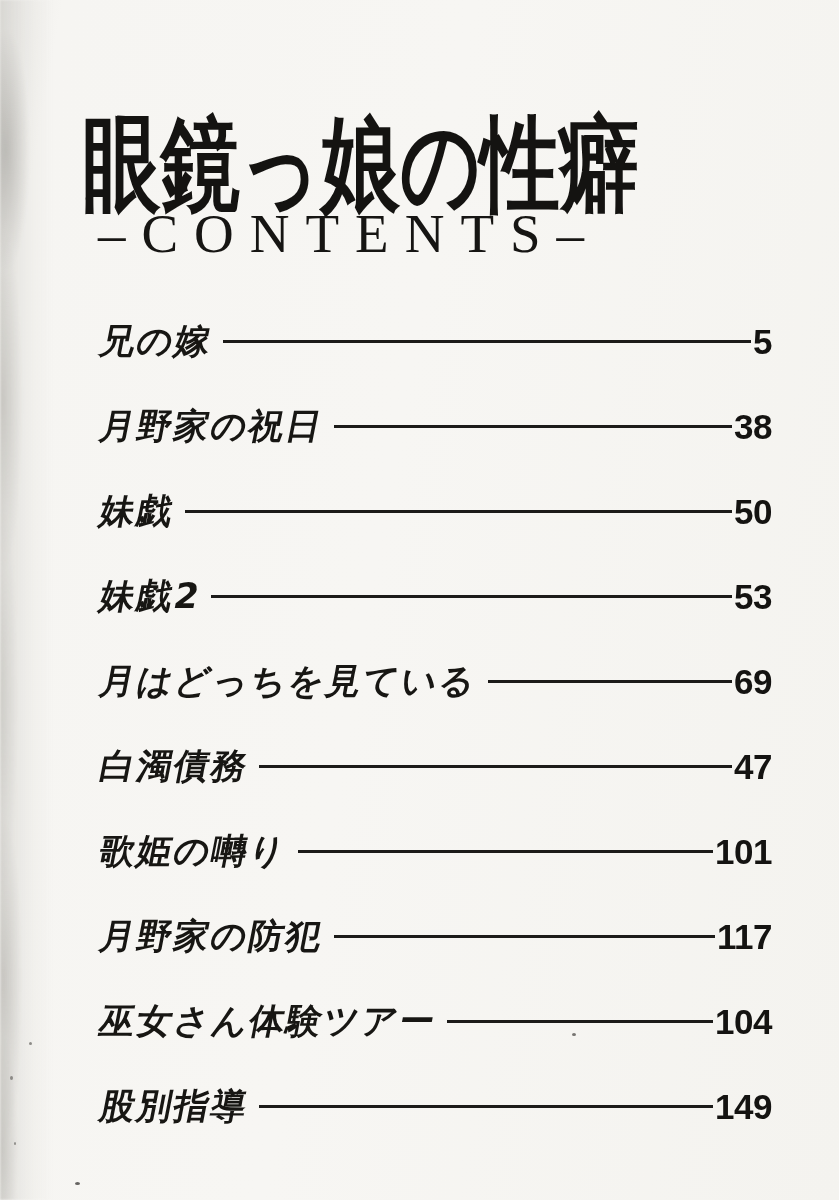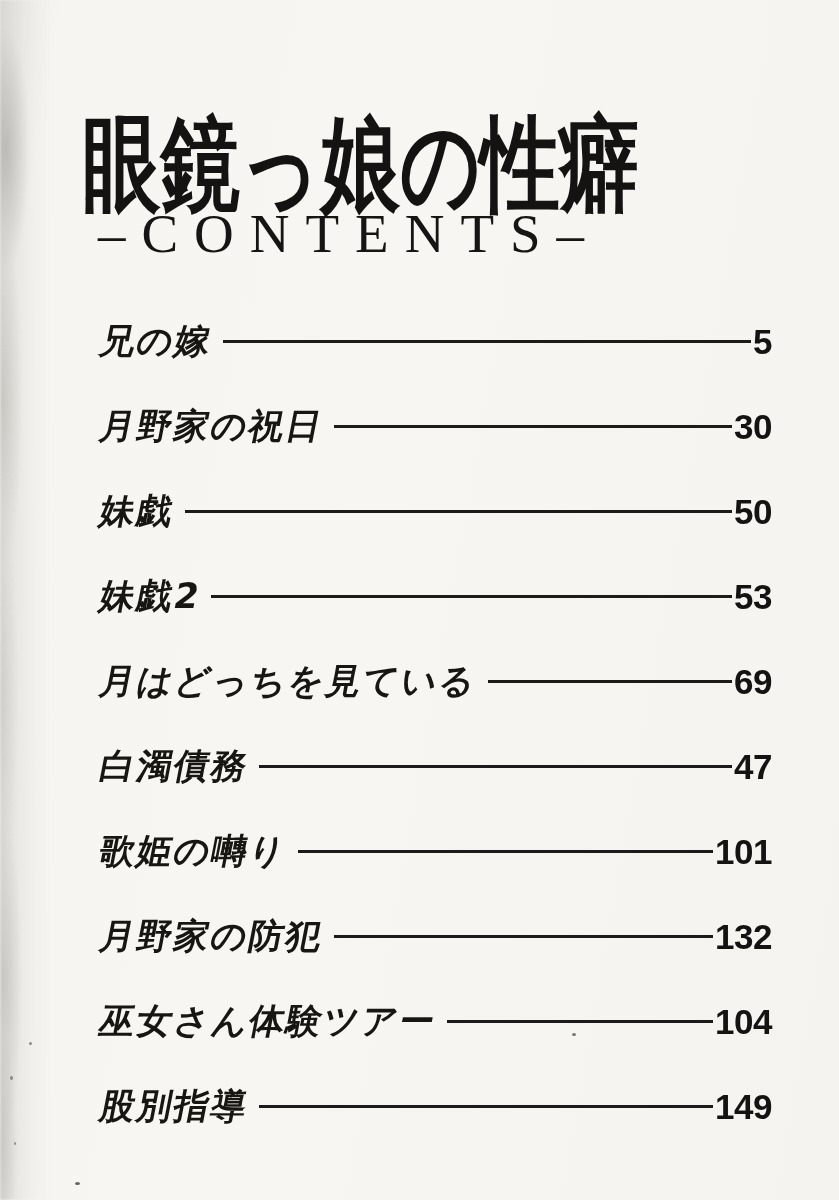--- a/index.html
+++ b/index.html
@@ -138,21 +138,21 @@
   <main class="toc" id="toc-list">
     <div class="row">
       <span class="chap">兄の嫁</span>
       <span class="leader"></span>
       <span class="pnum">5</span>
     </div>
 
     <div class="row">
       <span class="chap">月野家の祝日</span>
       <span class="leader"></span>
-      <span class="pnum">30</span>
+      <span class="pnum">38</span>
     </div>
 
     <div class="row">
       <span class="chap">妹戯</span>
       <span class="leader"></span>
       <span class="pnum">50</span>
     </div>
 
     <div class="row">
       <span class="chap">妹戯2</span>
@@ -174,21 +174,21 @@
 
     <div class="row">
       <span class="chap">歌姫の囀り</span>
       <span class="leader"></span>
       <span class="pnum">101</span>
     </div>
 
     <div class="row">
       <span class="chap">月野家の防犯</span>
       <span class="leader"></span>
-      <span class="pnum">132</span>
+      <span class="pnum">117</span>
     </div>
 
     <div class="row">
       <span class="chap">巫女さん体験ツアー</span>
       <span class="leader"></span>
       <span class="pnum">104</span>
     </div>
 
     <div class="row">
       <span class="chap">股別指導</span>

